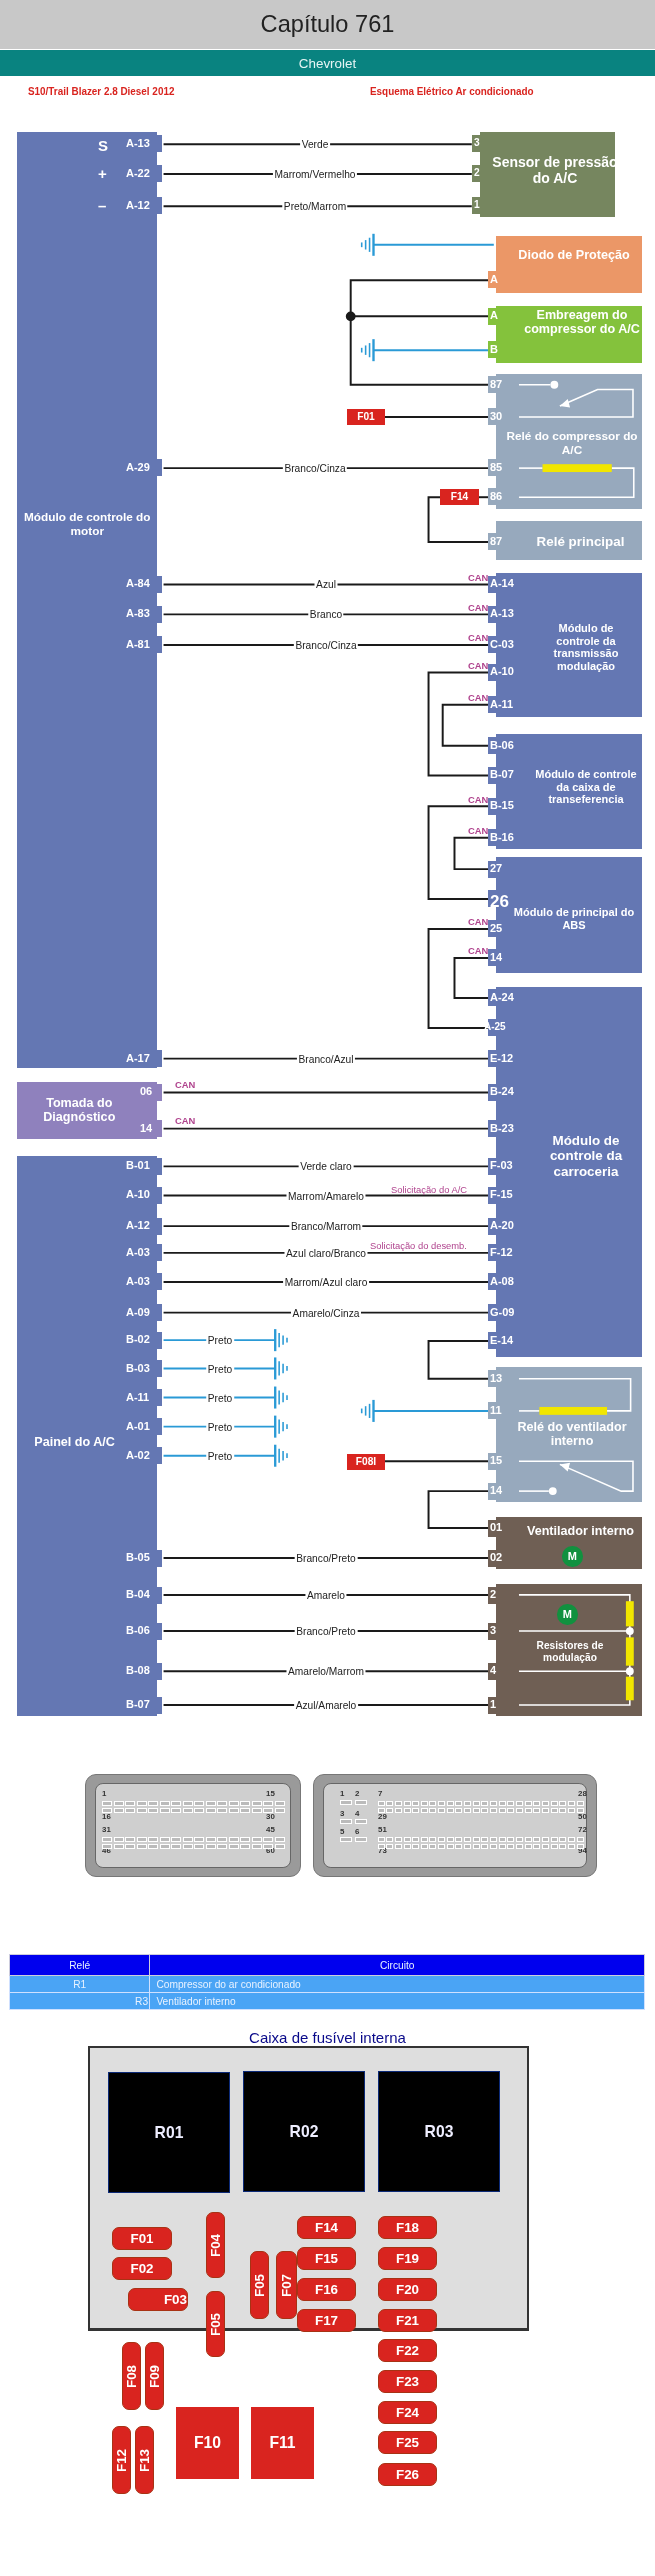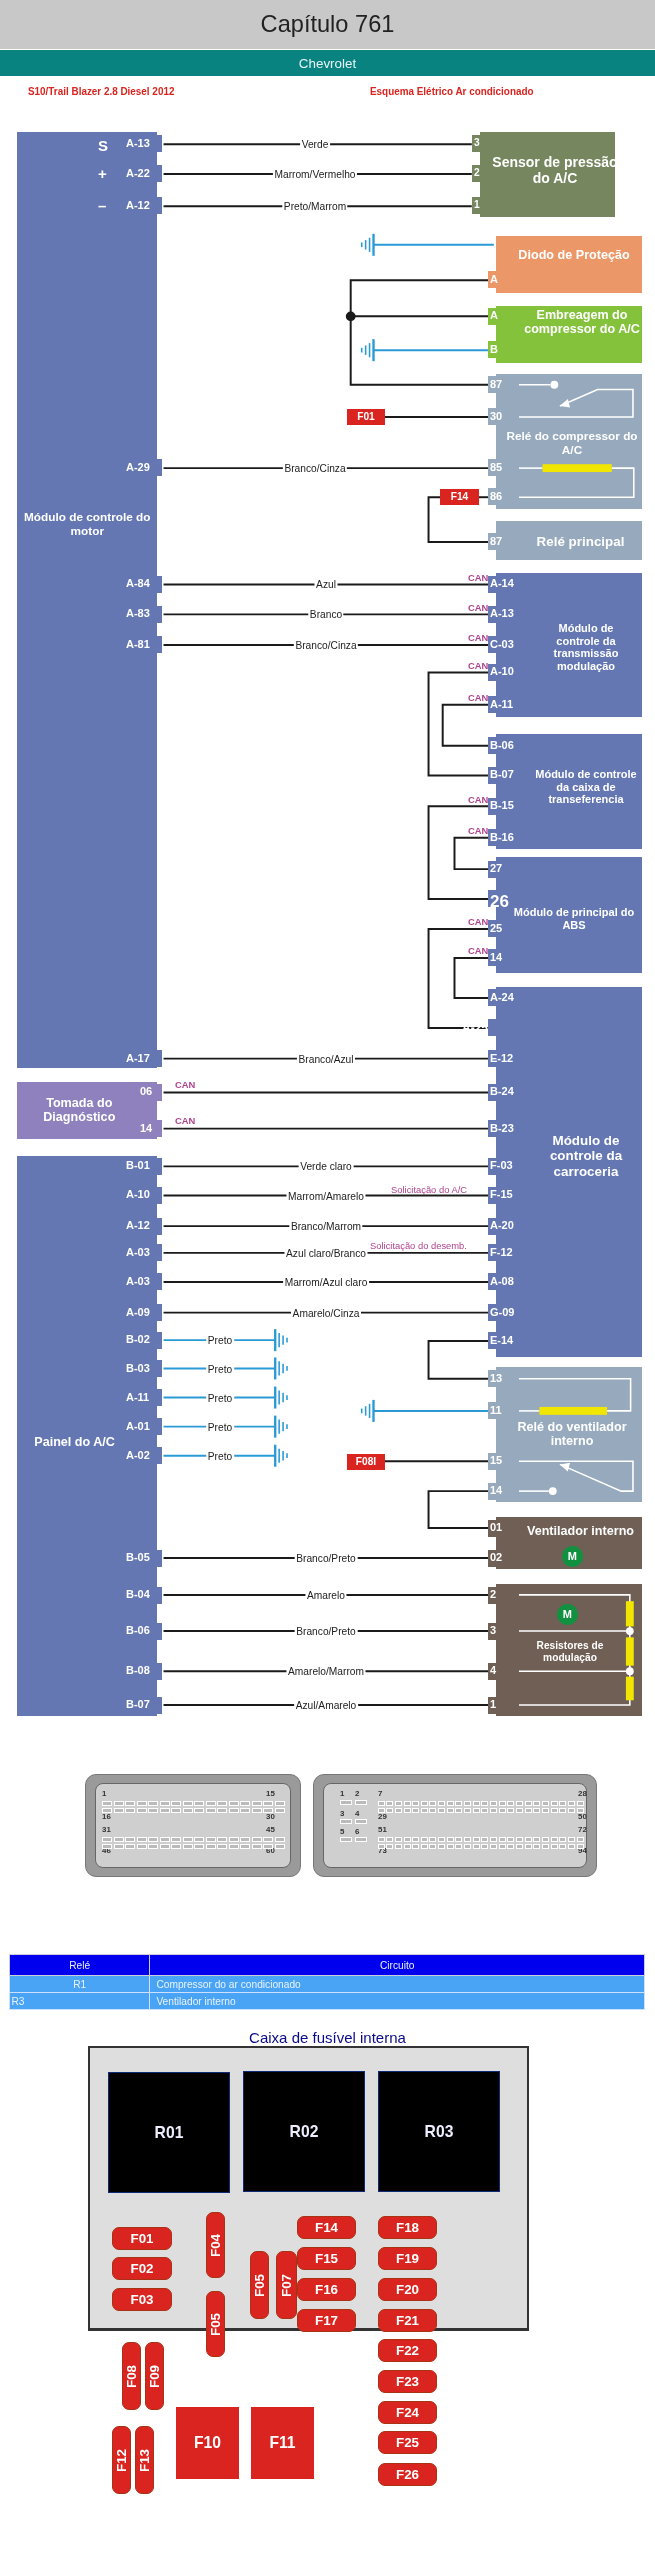--- a/index.html
+++ b/index.html
@@ -336,21 +336,21 @@
     <div class="pin" style="left:490px;top:862px;font-size:11px">27</div>
     <div class="tabR" style="left:488px;top:890px;background:#6477b3"></div>
     <div class="pin" style="left:490px;top:892px;font-size:17px">26</div>
     <div class="tabR" style="left:488px;top:920px;background:#6477b3"></div>
     <div class="pin" style="left:490px;top:922px;font-size:11px">25</div>
     <div class="tabR" style="left:488px;top:949px;background:#6477b3"></div>
     <div class="pin" style="left:490px;top:951px;font-size:11px">14</div>
     <div class="tabR" style="left:488px;top:989px;background:#6477b3"></div>
     <div class="pin" style="left:490px;top:991px;font-size:11px">A-24</div>
     <div class="tabR" style="left:488px;top:1019px;background:#6477b3"></div>
-    <div class="pin" style="left:462px;top:1021px;font-size:12px">A-25</div>
+    <div class="pin" style="left:484px;top:1021px;font-size:10px">A-25</div>
     <div class="tabR" style="left:488px;top:1050px;background:#6477b3"></div>
     <div class="pin" style="left:490px;top:1052px;font-size:11px">E-12</div>
     <div class="tabR" style="left:488px;top:1084px;background:#6477b3"></div>
     <div class="pin" style="left:490px;top:1085px;font-size:11px">B-24</div>
     <div class="tabR" style="left:488px;top:1120px;background:#6477b3"></div>
     <div class="pin" style="left:490px;top:1122px;font-size:11px">B-23</div>
     <div class="tabR" style="left:488px;top:1158px;background:#6477b3"></div>
     <div class="pin" style="left:490px;top:1159px;font-size:11px">F-03</div>
     <div class="tabR" style="left:488px;top:1187px;background:#6477b3"></div>
     <div class="pin" style="left:490px;top:1188px;font-size:11px">F-15</div>
@@ -635,39 +635,39 @@
     <th style="width:22%">Relé</th>
     <th>Circuito</th>
   </tr>
     </thead>
   <tbody>
     <tr>
       <td style="text-align:center">R1</td>
       <td style="padding-left:6.3px">Compressor do ar condicionado</td>
     </tr>
     <tr>
-      <td style="text-align:left">R3</td>
+      <td style="text-align:right">R3</td>
       <td style="padding-left:6.3px">Ventilador interno</td>
     </tr>
   </tbody>
 </table>
 
 <div class="fbtitle">Caixa de fusível interna</div>
 <div class="fusebox"></div>
 <div id="fusebox-items">
     <div class="relayblk" style="left:108px;top:2072px;width:120px;height:119px;">R01</div>
     <div class="relayblk" style="left:243px;top:2071px;width:120px;height:119px;">R02</div>
     <div class="relayblk" style="left:378px;top:2071px;width:120px;height:119px;">R03</div>
     <div class="fz" style="left:112px;top:2227px;width:58px;height:20.5px;">
       <span>F01</span>
     </div>
     <div class="fz" style="left:112px;top:2257px;width:58px;height:20.5px;">
       <span>F02</span>
     </div>
-    <div class="fz" style="left:112px;top:2288px;width:58px;height:20.5px;">
+    <div class="fz" style="left:128px;top:2288px;width:58px;height:20.5px;justify-content:flex-end;">
       <span>F03</span>
     </div>
     <div class="fz v" style="left:206px;top:2212px;width:16.5px;height:64px;">
       <span>F04</span>
     </div>
     <div class="fz v" style="left:206px;top:2291px;width:16.5px;height:64px;">
       <span>F05</span>
     </div>
     <div class="fz v" style="left:250px;top:2251px;width:17.3px;height:66px;">
       <span>F05</span>

